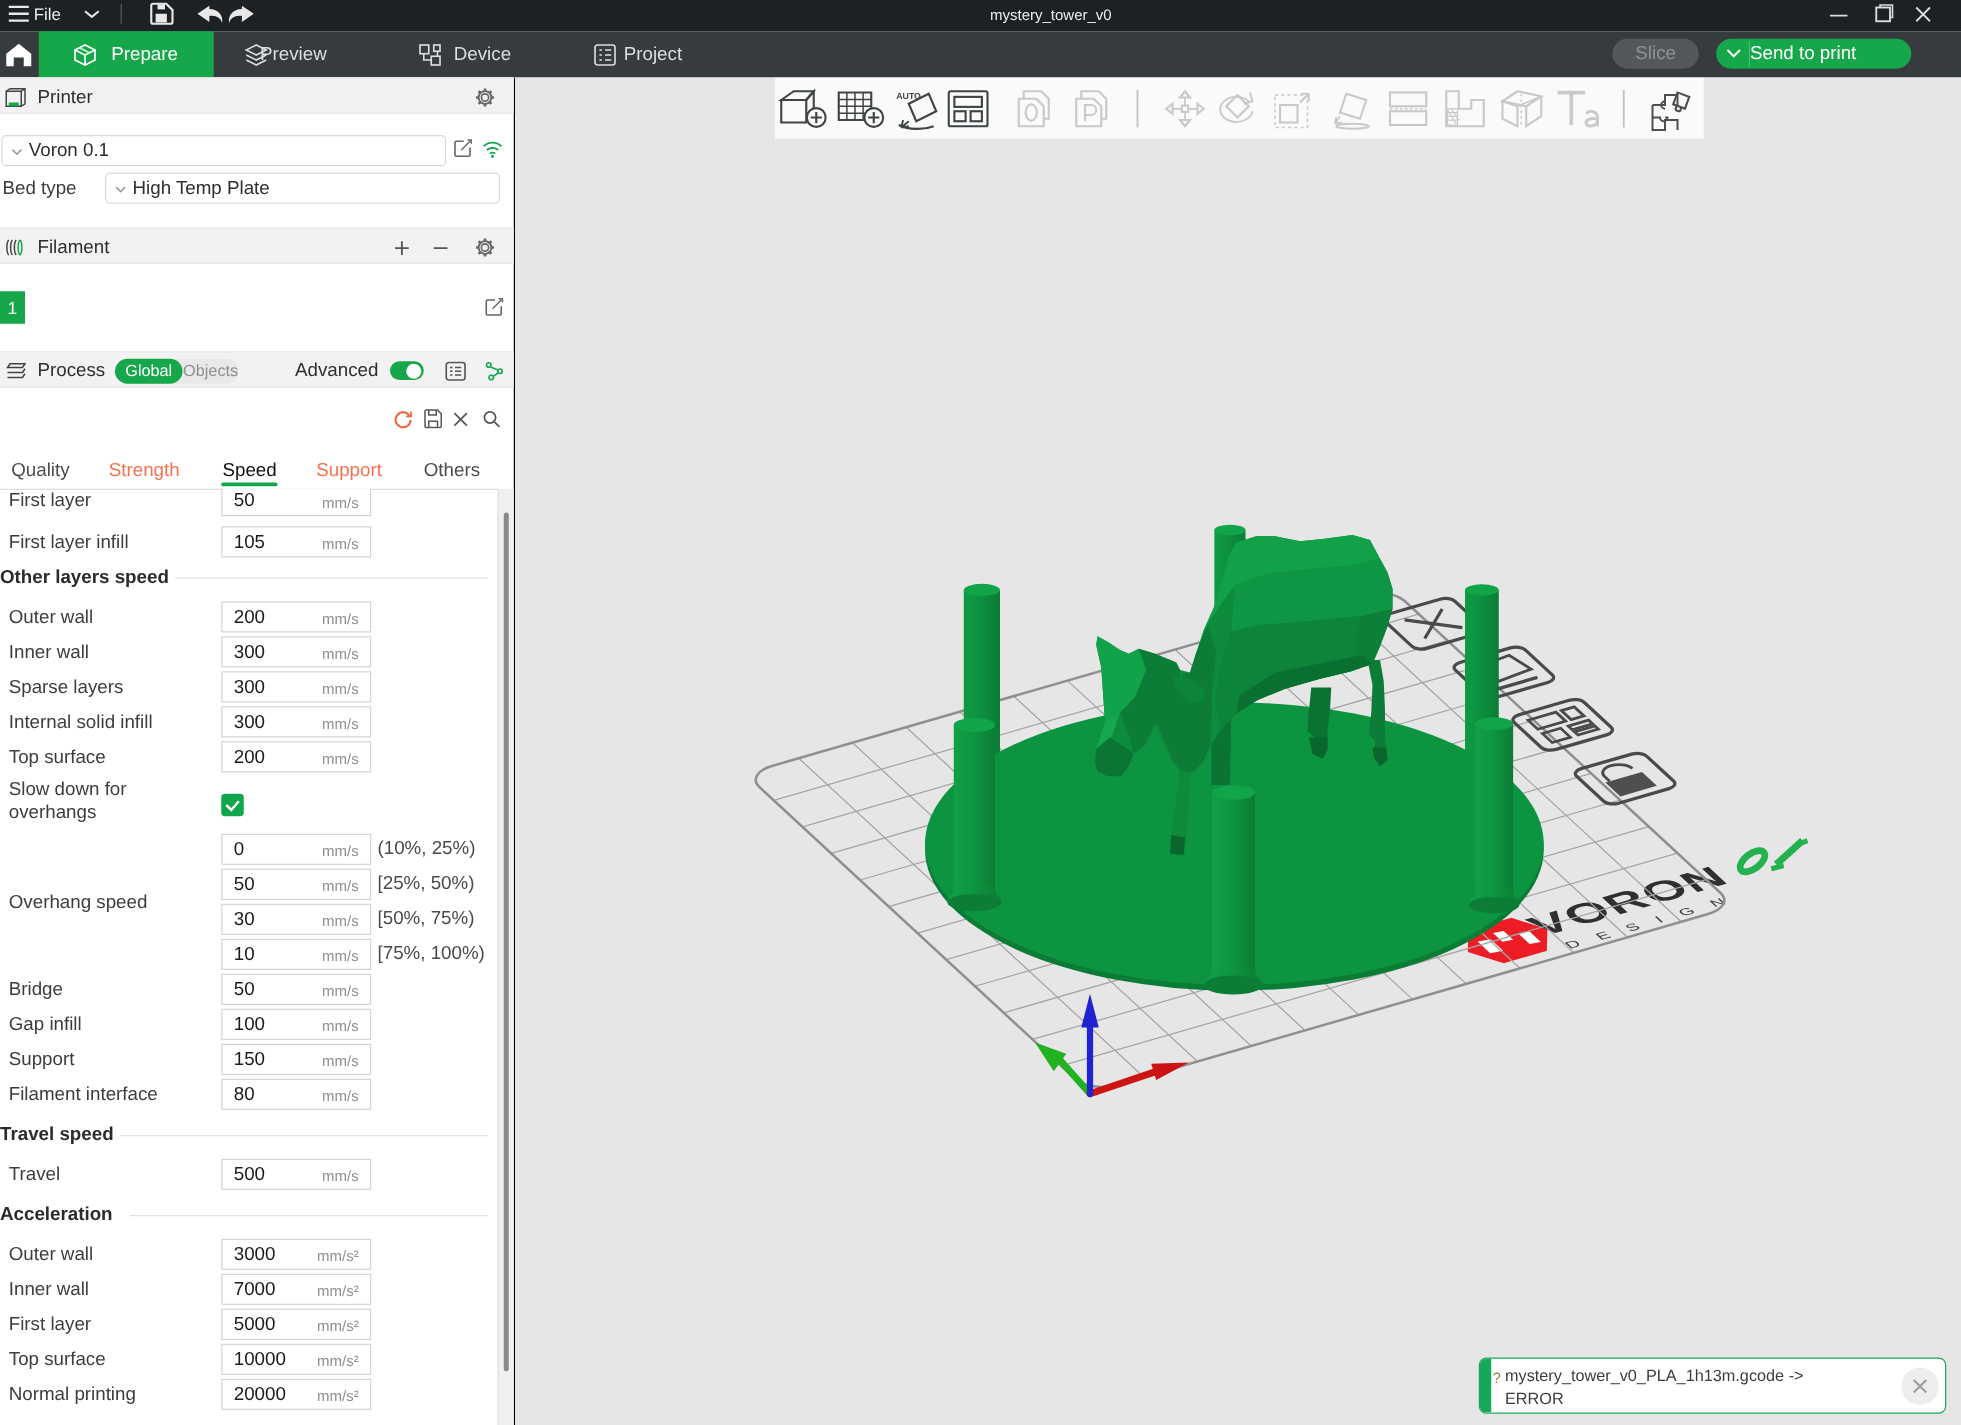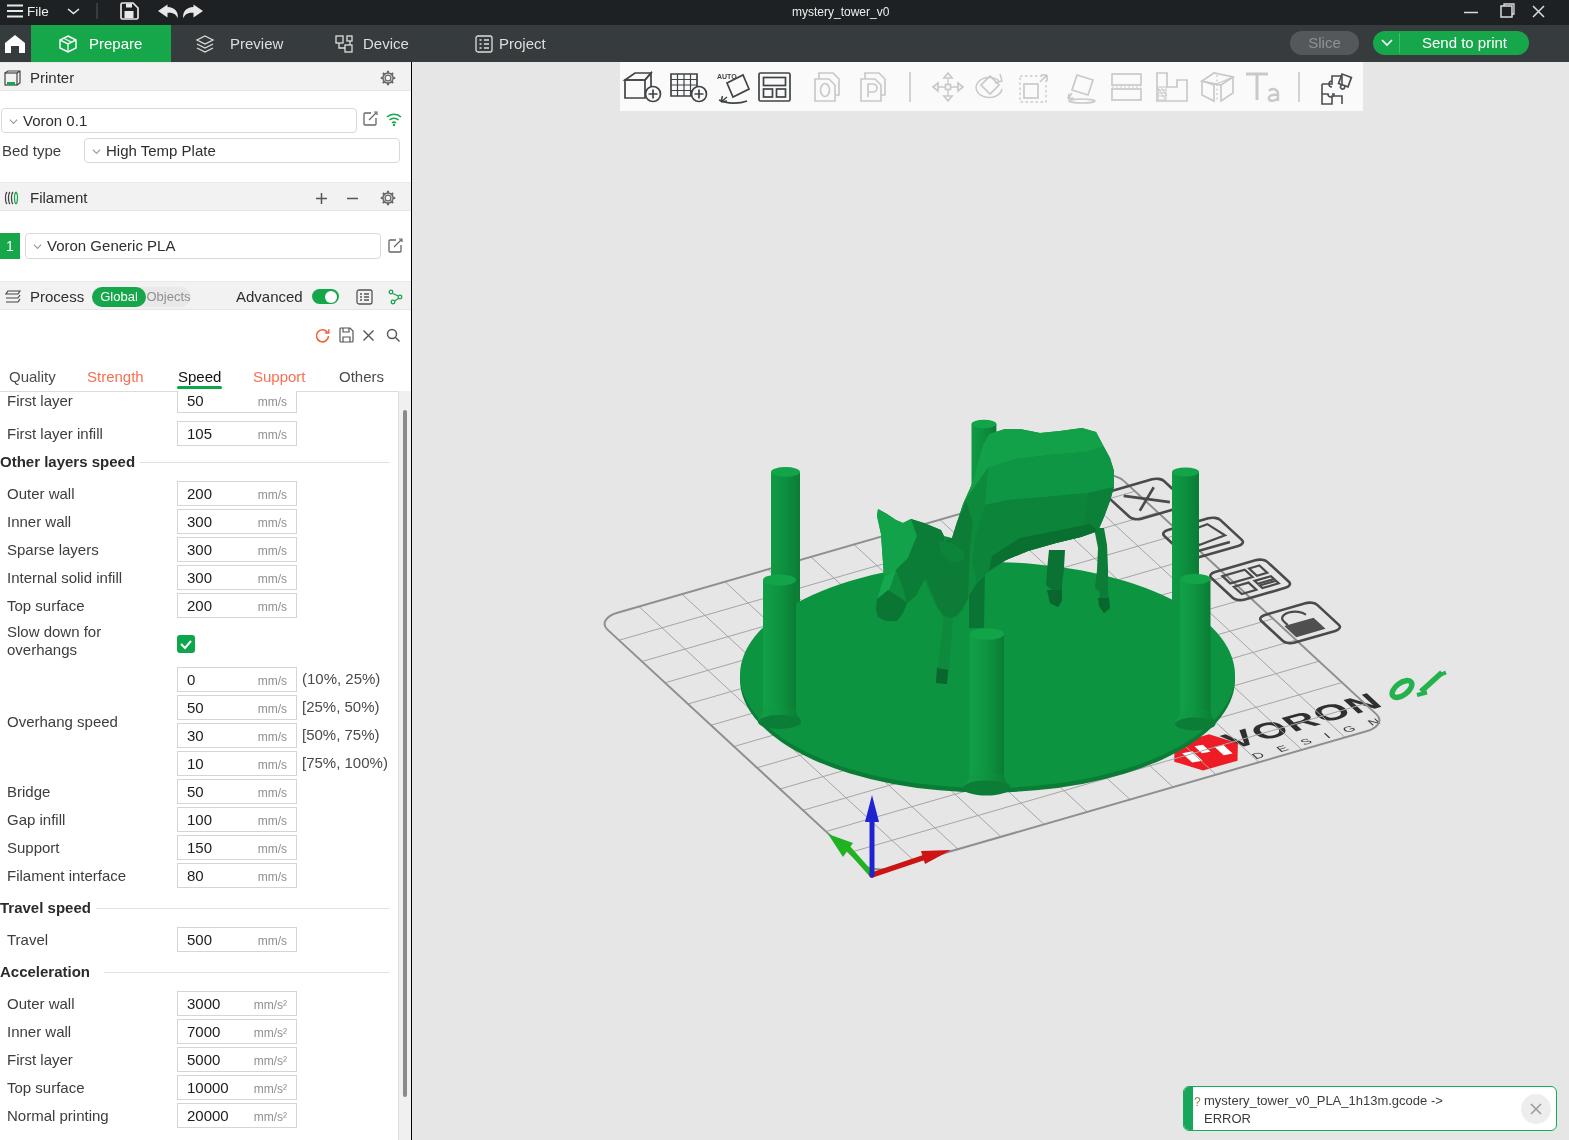--- a/index.html
+++ b/index.html
@@ -59,40 +59,40 @@
  <svg class="abs" style="left:58px;top:9px" width="20" height="20" viewBox="0 0 20 20" fill="none" stroke="#fff" stroke-width="1.4">
   <path d="M10 2l8 4v8l-8 4-8-4V6z"></path>
       <path d="M2 6l8 4 8-4M10 10v8" opacity=".9"></path>
       <path d="M5.5 4.2l8 4" opacity=".8"></path>
  </svg>
  <div class="tab" style="left:89px;color:#fff">Prepare</div>
  <svg class="abs" style="left:195px;top:9px" width="20" height="20" viewBox="0 0 20 20" fill="none" stroke="#dedede" stroke-width="1.3">
   <path d="M10 2l8 4-8 4-8-4z"></path>
       <path d="M2 10l8 4 8-4M2 14l8 4 8-4"></path>
  </svg>
- <div class="tab" style="left:230px">Preview</div>
+ <div class="tab" style="left:208px">Preview</div>
  <svg class="abs" style="left:334px;top:9px" width="20" height="20" viewBox="0 0 20 20" fill="none" stroke="#dedede" stroke-width="1.3">
   <rect x="2" y="2" width="7" height="7"></rect>
       <rect x="13" y="2" width="5" height="5"></rect>
       <rect x="11" y="11" width="7" height="7"></rect>
       <path d="M5 9v5h6M16 7v4"></path>
  </svg>
  <div class="tab" style="left:363px">Device</div>
  <svg class="abs" style="left:474px;top:9px" width="20" height="20" viewBox="0 0 20 20" fill="none" stroke="#dedede" stroke-width="1.3">
   <rect x="2" y="2" width="16" height="16" rx="2"></rect>
       <path d="M5.5 6h2M5.5 10h2M5.5 14h2M10 6h5M10 10h5M10 14h5"></path>
  </svg>
  <div class="tab" style="left:499px">Project</div>
  <div class="abs" style="left:1290px;top:6px;width:69px;height:24px;background:#55585a;border-radius:12px;color:#8f9395;font-size:15px;text-align:center;line-height:24px">Slice</div>
  <div class="abs" style="left:1373px;top:6px;width:156px;height:24px;background:#16a74b;border-radius:12px">
   <svg class="abs" style="left:8px;top:7px" width="12" height="10" viewBox="0 0 12 10">
         <path d="M1 2l5 5 5-5" fill="none" stroke="#fff" stroke-width="1.6"></path>
       </svg>
   <div class="abs" style="left:26px;top:2px;width:1px;height:20px;background:#3fbd6e"></div>
-  <div class="abs" style="left:27px;top:0;width:129px;text-align:center;color:#fff;font-size:15px;line-height:24px">Send to print</div>
+  <div class="abs" style="left:27px;top:0;width:129px;color:#fff;font-size:15px;line-height:24px">Send to print</div>
  </div>
 </div>
 
 <div id="sidebar">
  <div class="hdr" style="top:0">
   <svg class="abs" style="left:4px;top:7px" width="17" height="16" viewBox="0 0 17 16" fill="none" stroke="#444" stroke-width="1.2">
    <rect x="1" y="3" width="12" height="12"></rect>
         <path d="M1 3l3-2h12v12l-3 2M13 3l3-2"></path>
         <path d="M3 12h8v3H3z" fill="#17a74b" stroke="none"></path>
   </svg>
@@ -136,26 +136,20 @@
   <svg class="abs" style="left:346px;top:9px" width="13" height="13" viewBox="0 0 13 13">
         <path d="M1 6.5h11" stroke="#555" stroke-width="1.5"></path>
       </svg>
   <svg class="abs" style="left:380px;top:7px" width="16" height="16" viewBox="0 0 16 16" fill="none" stroke="#666" stroke-width="1.3">
    <circle cx="8" cy="8" r="2.9" stroke-width="1.3"></circle>
         <circle cx="8" cy="8" r="5.1" stroke-width="1.5"></circle>
         <path d="M8 2.9V.8M8 13.1v2.1M2.9 8H.8M13.1 8h2.1M4.4 4.4L2.9 2.9M11.6 11.6l1.5 1.5M11.6 4.4l1.5-1.5M4.4 11.6l-1.5 1.5" stroke-width="2.1"></path>
   </svg>
  </div>
  <div class="abs" style="left:0;top:171px;width:20px;height:26px;background:#16a74b;color:#fff;font-size:14px;text-align:center;line-height:26px">1</div>
- <div class="combo" style="left:25px;top:171px;width:356px;height:26px">
-  <svg class="cv" viewBox="0 0 10 10">
-        <path d="M1 3l4 4 4-4" fill="none" stroke="#999" stroke-width="1.3"></path>
-      </svg>
-  <div class="ct">Voron Generic PLA</div>
- </div>
  <svg class="abs" style="left:388px;top:176px" width="15" height="15" viewBox="0 0 15 15" fill="none" stroke="#666" stroke-width="1.3">
   <path d="M13 7v6a1 1 0 0 1-1 1H2a1 1 0 0 1-1-1V3a1 1 0 0 1 1-1h6"></path>
       <path d="M6 9l7-7M11 1h3v3" stroke-width="1.2"></path>
  </svg>
  <div class="hdr" style="top:219px">
   <svg class="abs" style="left:4px;top:8px" width="17" height="14" viewBox="0 0 17 14" fill="none" stroke="#444" stroke-width="1.2">
    <path d="M2 4h12l2-3H4zM2 8h12l2-3M2 12h12l2-3"></path>
   </svg>
   <div class="t">Process</div>
   <div class="abs" style="left:92px;top:5px;width:99px;height:20px;background:#e9e9e9;border-radius:10px">

